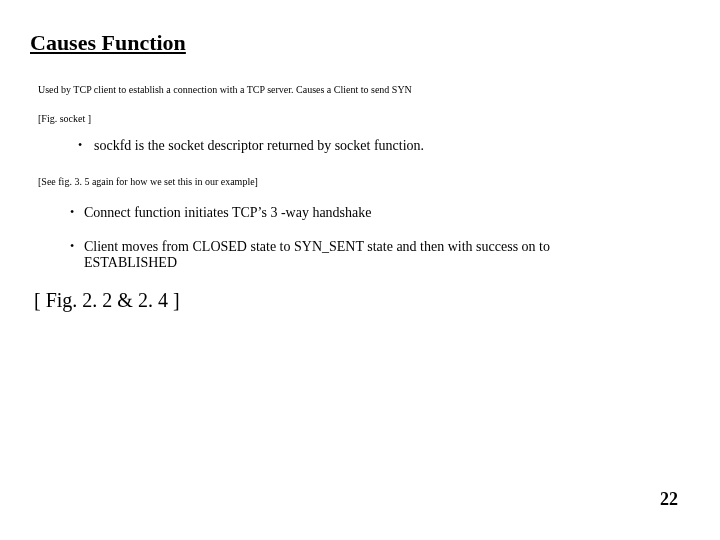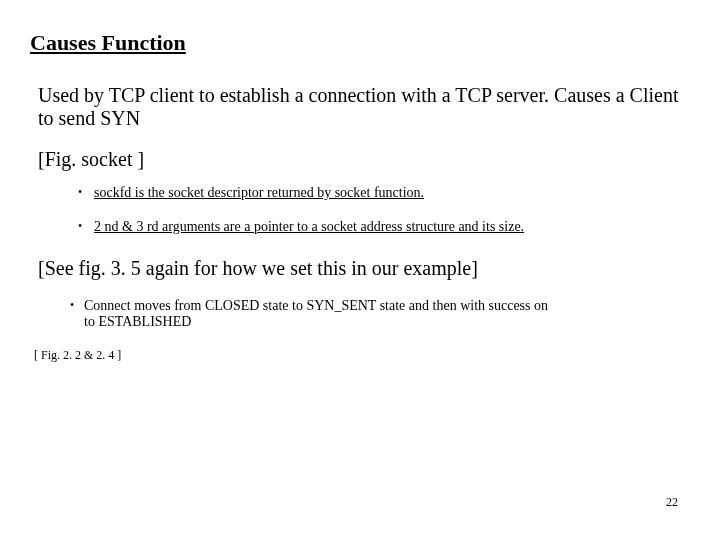--- a/index.html
+++ b/index.html
@@ -16,34 +16,33 @@
       position: relative;
       padding: 30px 30px 30px 30px;
     }
     .title {
       font-size: 22px;
       text-decoration: underline;
       margin-bottom: 28px;
       margin-left: 0;
     }
     .body-text {
-      font-size: 20px;
+      font-size: 10px;
       margin-left: 8px;
     }
     .para {
       margin-bottom: 18px;
     }
     .para2 {
       margin-bottom: 14px;
     }
     .bullet-list {
       list-style: none;
       margin-left: 48px;
       margin-bottom: 22px;
-      text-decoration: underline;
     }
     .bullet-list li {
       position: relative;
       padding-left: 16px;
       margin-bottom: 18px;
       font-size: 14px;
     }
     .bullet-list li::before {
       content: "•";
       position: absolute;
@@ -64,46 +63,47 @@
       max-width: 480px;
     }
     .bullet-list2 li::before {
       content: "•";
       position: absolute;
       left: 0;
       top: 0;
       font-size: 12px;
     }
     .reference {
-      font-size: 12px;
+      font-size: 20px;
       margin-left: 4px;
       margin-bottom: 4px;
     }
     .page-number {
       position: absolute;
       bottom: 30px;
       right: 42px;
-      font-size: 12px;
+      font-size: 18px;
+      font-weight: bold;
     }
   </style>
 </head>
 <body>
 
 <h1 class="title">Causes Function</h1>
 
 <p class="body-text para">Used by TCP client to establish a connection with a TCP server. Causes a Client to send SYN</p>
 
 <p class="body-text para2">[Fig. socket ]</p>
 
 <ul class="bullet-list">
   <li>sockfd is the socket descriptor returned by socket function.</li>
-  <li>2 nd &amp; 3 rd arguments are a pointer to a socket address structure and its size.</li>
 </ul>
 
 <p class="body-text para">[See fig. 3. 5 again for how we set this in our example]</p>
 
 <ul class="bullet-list2">
-  <li>Connect moves from CLOSED state to SYN_SENT state and then with success on to ESTABLISHED</li>
+  <li>Connect function initiates TCP’s 3 -way handshake</li>
+  <li>Client moves from CLOSED state to SYN_SENT state and then with success on to ESTABLISHED</li>
 </ul>
 
 <p class="reference">[ Fig. 2. 2 &amp; 2. 4 ]</p>
 
 <div class="page-number">22</div>
 
 </body></html>

